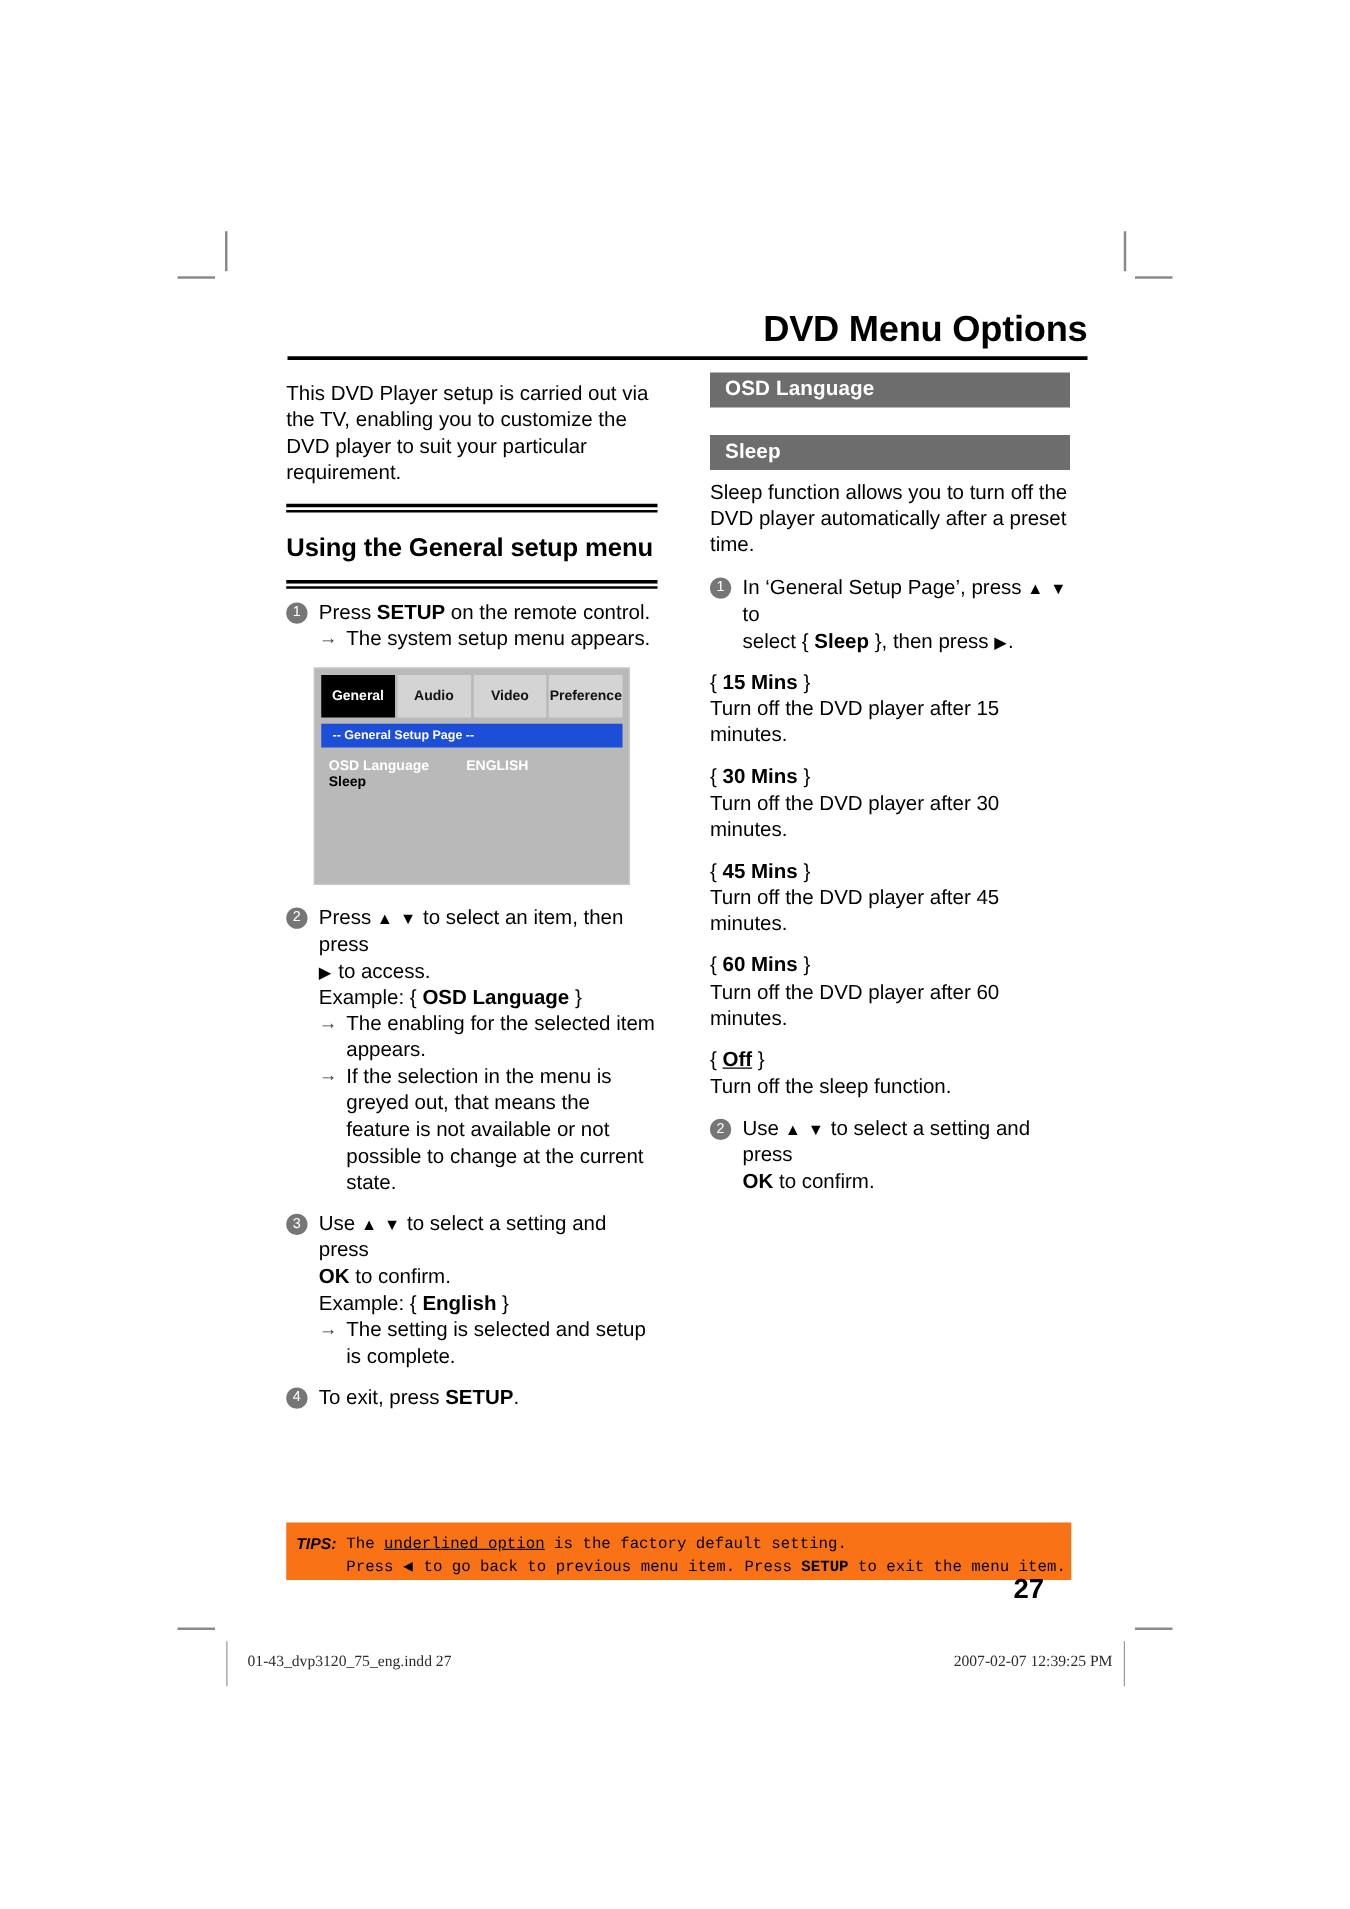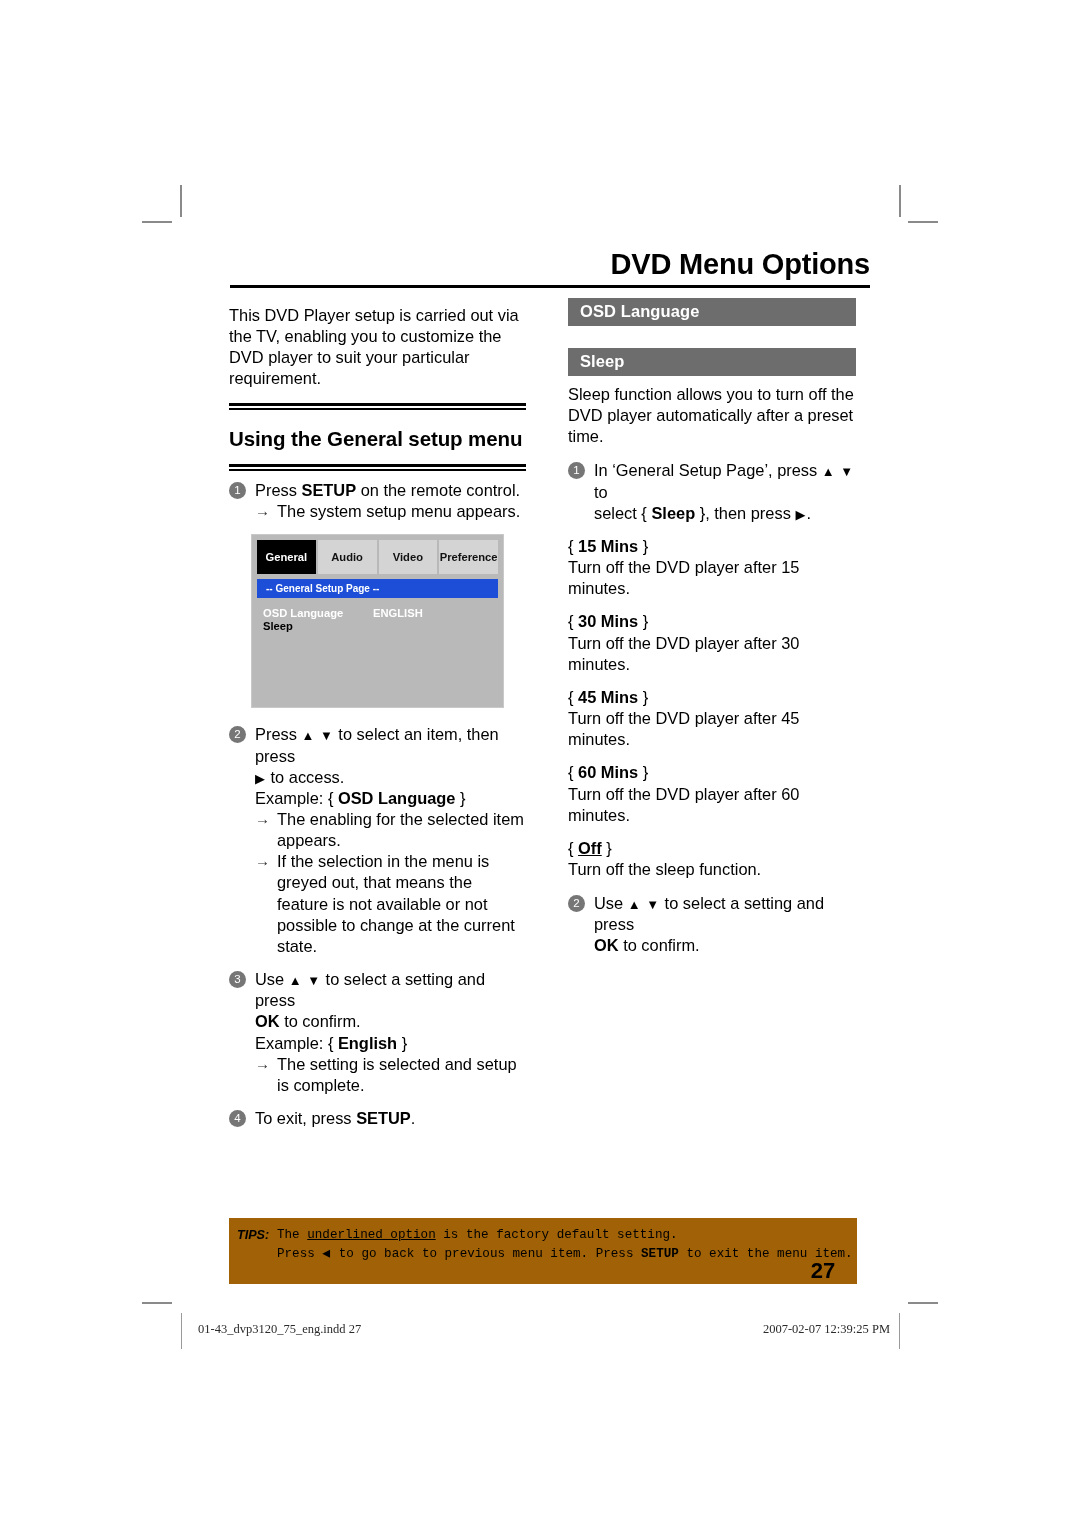--- a/index.html
+++ b/index.html
@@ -202,22 +202,22 @@
   .osd-label { width: 110px; color: #ffffff; }
   .osd-value { color: #ffffff; }
   .osd-label.dim { color: #000000; }
 
   
   .tips {
     position: absolute;
     left: 229px;
     top: 1218px;
     width: 628px;
-    background: #a16207;
-    padding: 9px 0 20px 0;
+    background: #f97316;
+    padding: 9px 0 0 0;
     font-size: 12.6px;
     line-height: 1.42;
   }
   .tips-row { display: flex; }
   .tips-label {
     width: 48px;
     padding-left: 8px;
     font-weight: bold;
     font-style: italic;
     box-sizing: border-box;

